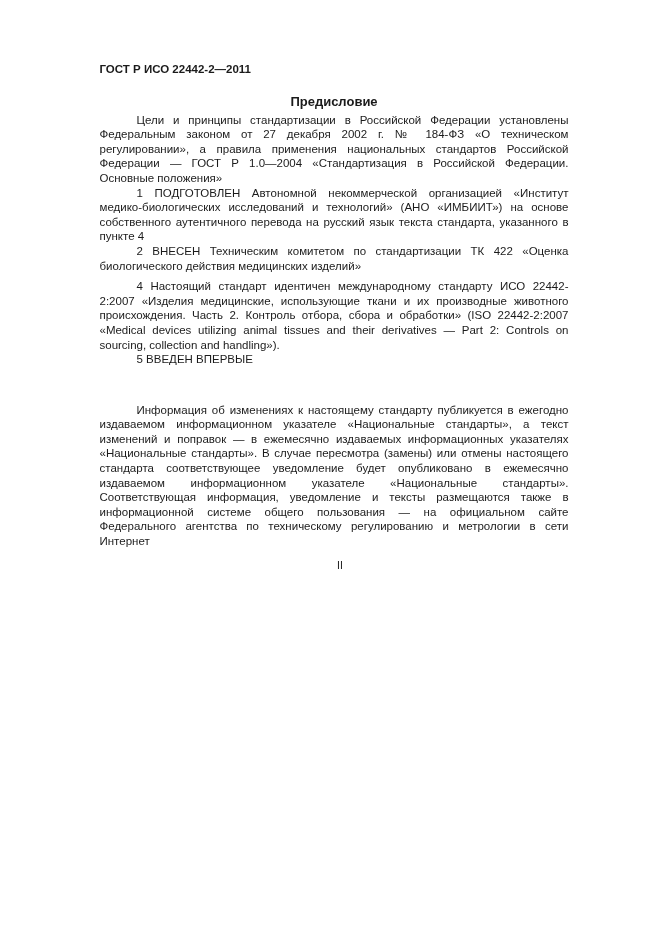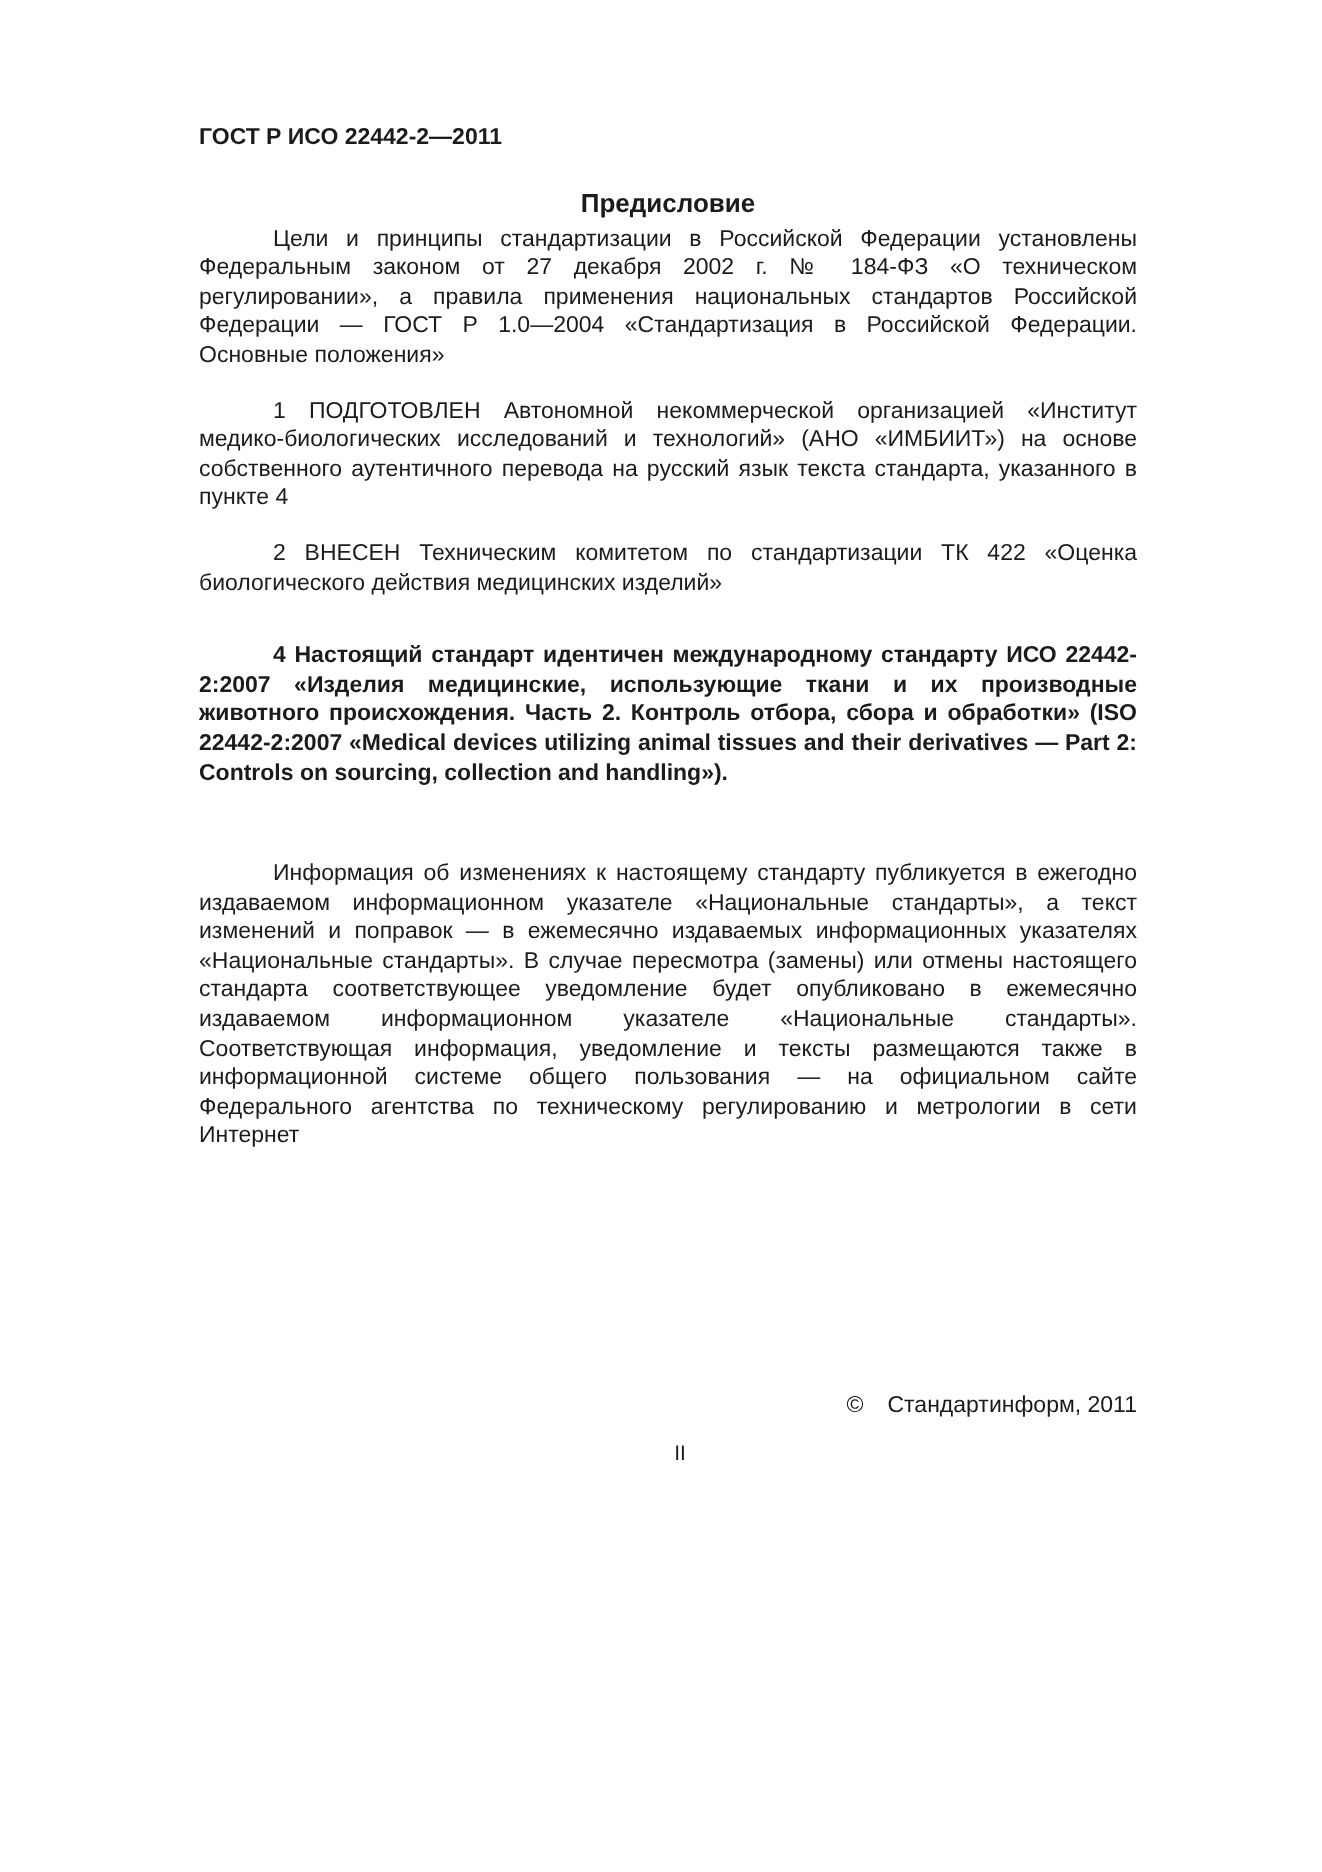--- a/index.html
+++ b/index.html
@@ -36,22 +36,22 @@
     text-align: center;
     margin: 17px 0 0 0;
     text-indent: 0;
   }
   p {
     margin: 0;
     text-indent: 37px;
   }
   .intro-par     { margin-top: 3px; }
   .section-head  { margin-top: 14px; font-weight: bold; }
-  .item-par      { margin-top: 13px; }
-  .item-par-4    { margin-top: 22px; font-weight: bold; }
+  .item-par      { }
+  .item-par-4    { margin-top: 6px; }
   .follow-par    { margin-top: 0; }
   .italic-note   {
     margin-top: 36px;
   }
   .copyright-line {
     margin-top: 120px;
     text-align: right;
     text-indent: 0;
     white-space: nowrap;
   }
@@ -77,23 +77,21 @@
 
 
   <p class="item-par">1 ПОДГОТОВЛЕН Автономной некоммерческой организацией «Институт медико-биологических исследований и технологий» (АНО «ИМБИИТ») на основе собственного аутентичного перевода на русский язык текста стандарта, указанного в пункте 4</p>
 
   <p class="item-par">2 ВНЕСЕН Техническим комитетом по стандартизации ТК 422 «Оценка биологического действия медицинских изделий»</p>
 
 
   <p class="item-par item-par-4">4 Настоящий стандарт идентичен международному стандарту ИСО 22442-2:2007 «Изделия медицинские, использующие ткани и их производные животного происхождения. Часть 2. Контроль отбора, сбора и обработки» (ISO 22442-2:2007 «Medical devices utilizing animal tissues and their derivatives — Part 2: Controls on sourcing, collection and handling»).</p>
 
 
+  <p class="item-par">5 ВВЕДЕН ВПЕРВЫЕ</p>
 
   <p class="italic-note">Информация об изменениях к настоящему стандарту публикуется в ежегодно издаваемом информационном указателе «Национальные стандарты», а текст изменений и поправок — в ежемесячно издаваемых информационных указателях «Национальные стандарты». В случае пересмотра (замены) или отмены настоящего стандарта соответствующее уведомление будет опубликовано в ежемесячно издаваемом информационном указателе «Национальные стандарты». Соответствующая информация, уведомление и тексты размещаются также в информационной системе общего пользования — на официальном сайте Федерального агентства по техническому регулированию и метрологии в сети Интернет</p>
 
-  <div class="copyright-line">
-    <span class="copy-sym">©</span><span>Стандартинформ, 2011</span>
-  </div>
 
 
   <div class="page-number">II</div>
 
 </div>
 
 </body></html>

